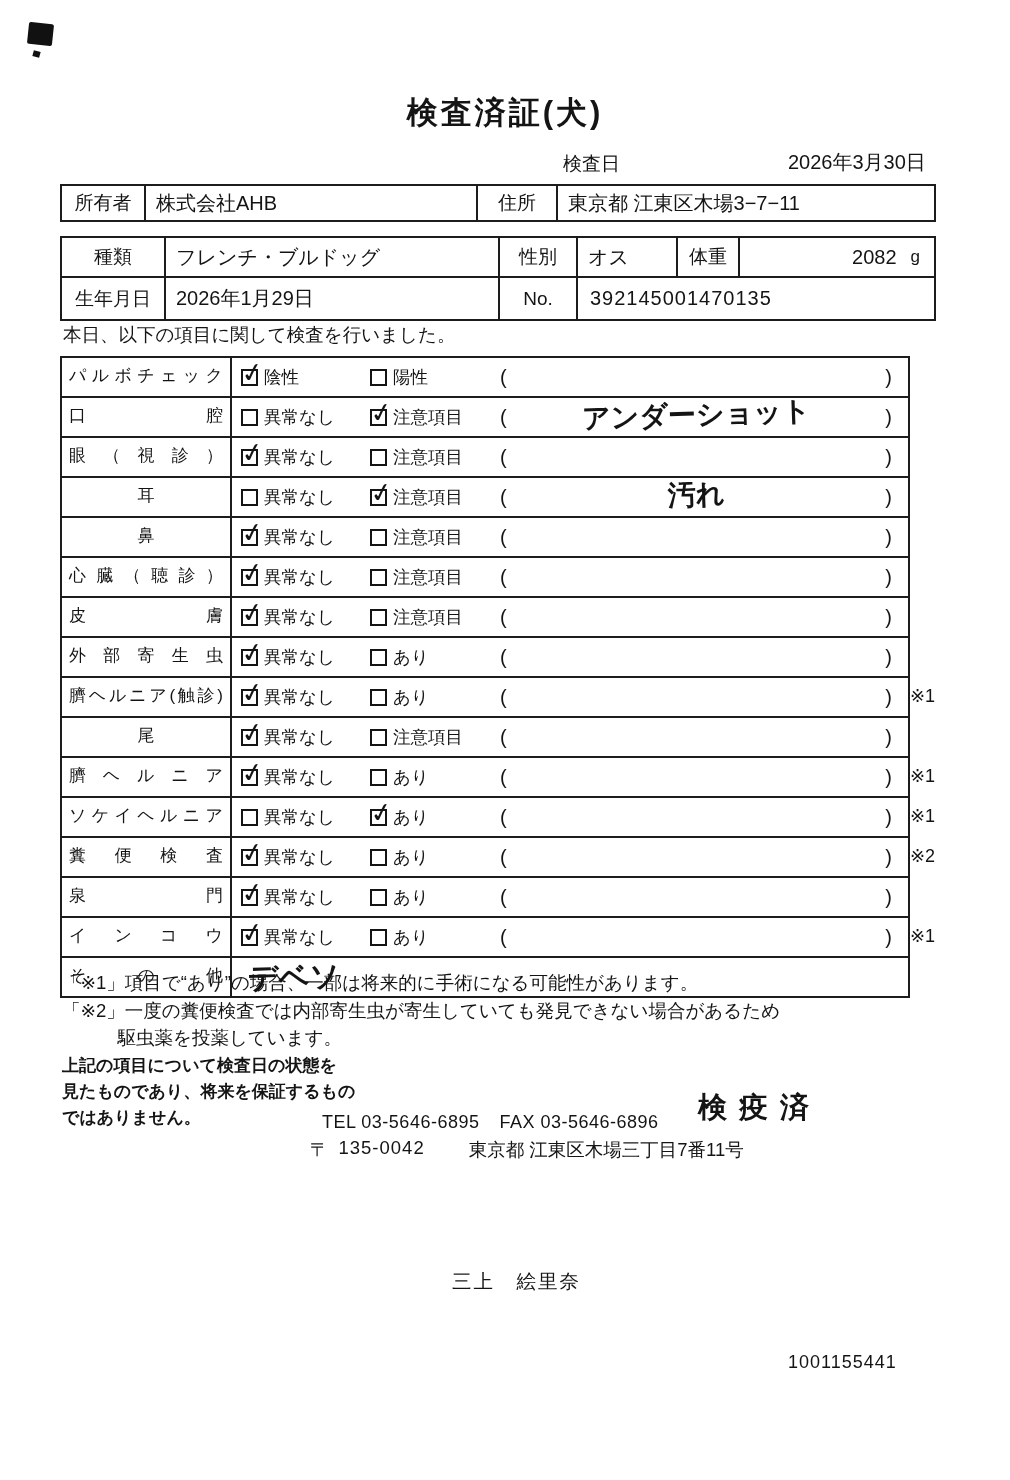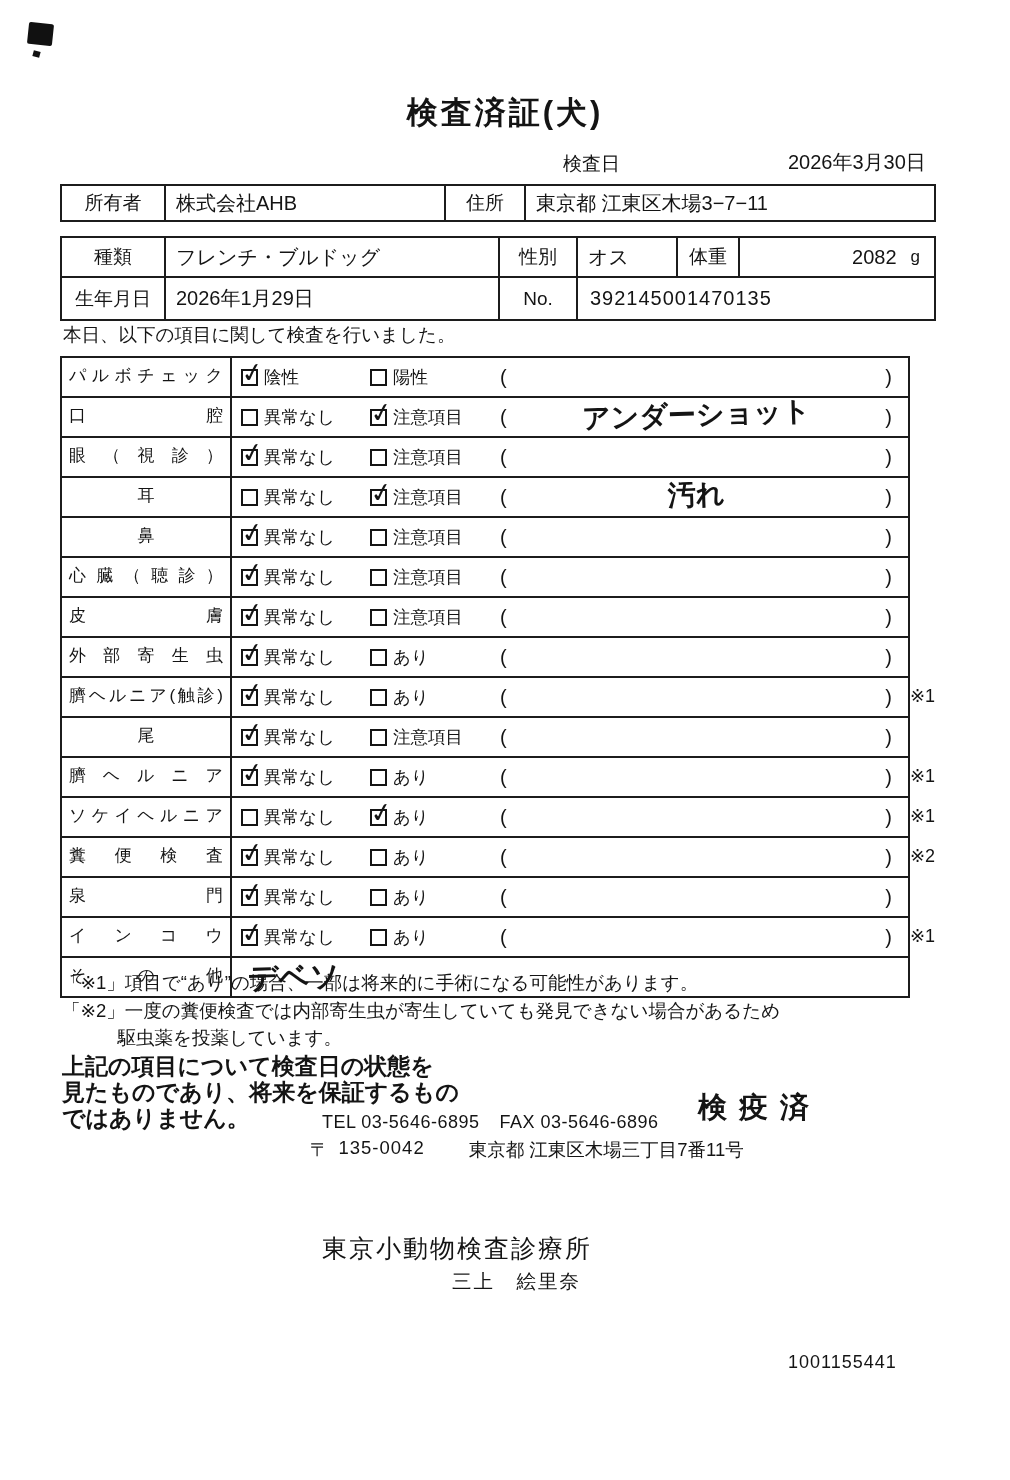--- a/index.html
+++ b/index.html
@@ -50,21 +50,21 @@
   .paren-open, .paren-close { font-size:20px; flex:none; }
   .paren-close { margin-right:16px; }
   .paren-content { flex:1; text-align:center; }
   .handwrite { font-size:28px; font-weight:600; transform:rotate(-2deg); white-space:nowrap; }
   .paren-content.handwrite { line-height:34px; position:relative; top:-2px; }
   .other-hw { margin-left:16px; font-size:30px; align-self:center; }
   .ref { position:absolute; right:-46px; top:7px; font-size:18px; width:44px; }
 
   .fn1 { position:absolute; top:970px; left:62px; font-size:18.5px; }
   .fn2 { position:absolute; top:997px; left:62px; font-size:18.5px; line-height:27px; white-space:pre-wrap; }
-  .disclaimer { position:absolute; top:1053px; left:62px; font-size:23px; font-weight:bold; line-height:26px; white-space:pre-wrap; }
+  .disclaimer { position:absolute; top:1053px; left:62px; font-size:17px; font-weight:bold; line-height:26px; white-space:pre-wrap; }
   .stamp { position:absolute; top:1088px; left:698px; font-size:29px; letter-spacing:12px; font-weight:600; }
   .addr-line { position:absolute; top:1137px; left:310px; font-size:18.5px; display:flex; }
   .postal-mark { margin-right:10px; }
   .postal-code { margin-right:44px; letter-spacing:1px; }
   .tel-line { position:absolute; top:1112px; left:322px; font-size:18px; display:flex; gap:20px; letter-spacing:0.5px; }
   .clinic { position:absolute; top:1232px; left:322px; font-size:25px; letter-spacing:2px; font-weight:500; }
   .person { position:absolute; top:1268px; left:452px; font-size:19.5px; letter-spacing:2px; }
   .serial { position:absolute; top:1352px; left:788px; font-size:18px; letter-spacing:1px; }
 </style>
 </head>
@@ -75,22 +75,22 @@
   <div class="artifact1"></div>
   <div class="artifact2"></div>
 
   <div class="title">検査済証(犬)</div>
 
   <span class="insp-label">検査日</span>
   <span class="insp-date">2026年3月30日</span>
 
   <div class="tbl owner-tbl">
     <div class="trow" style="height:34px;">
-      <div class="cell lab" style="width:104px;">所有者</div>
-      <div class="cell val" style="width:280px;">株式会社AHB</div>
+      <div class="cell lab" style="width:84px;">所有者</div>
+      <div class="cell val" style="width:332px;">株式会社AHB</div>
       <div class="cell lab" style="width:80px;">住所</div>
       <div class="cell val last">東京都 江東区木場3−7−11</div>
     </div>
   </div>
 
   <div class="tbl pet-tbl">
     <div class="trow pet-row1">
       <div class="cell lab" style="width:104px;">種類</div>
       <div class="cell val" style="width:334px;">フレンチ・ブルドッグ</div>
       <div class="cell lab" style="width:78px;">性別</div>
@@ -388,17 +388,16 @@
     <span class="postal-mark">〒</span>
     <span class="postal-code">135-0042</span>
     <span>東京都 江東区木場三丁目7番11号</span>
   </div>
 
   <div class="tel-line">
     <span>TEL 03-5646-6895</span>
     <span>FAX 03-5646-6896</span>
   </div>
 
-  <div class="clinic">東京小動物検査診療所</div>
   <div class="person">三上　絵里奈</div>
   <div class="serial">1001155441</div>
 
 </div>
 
 </body></html>

